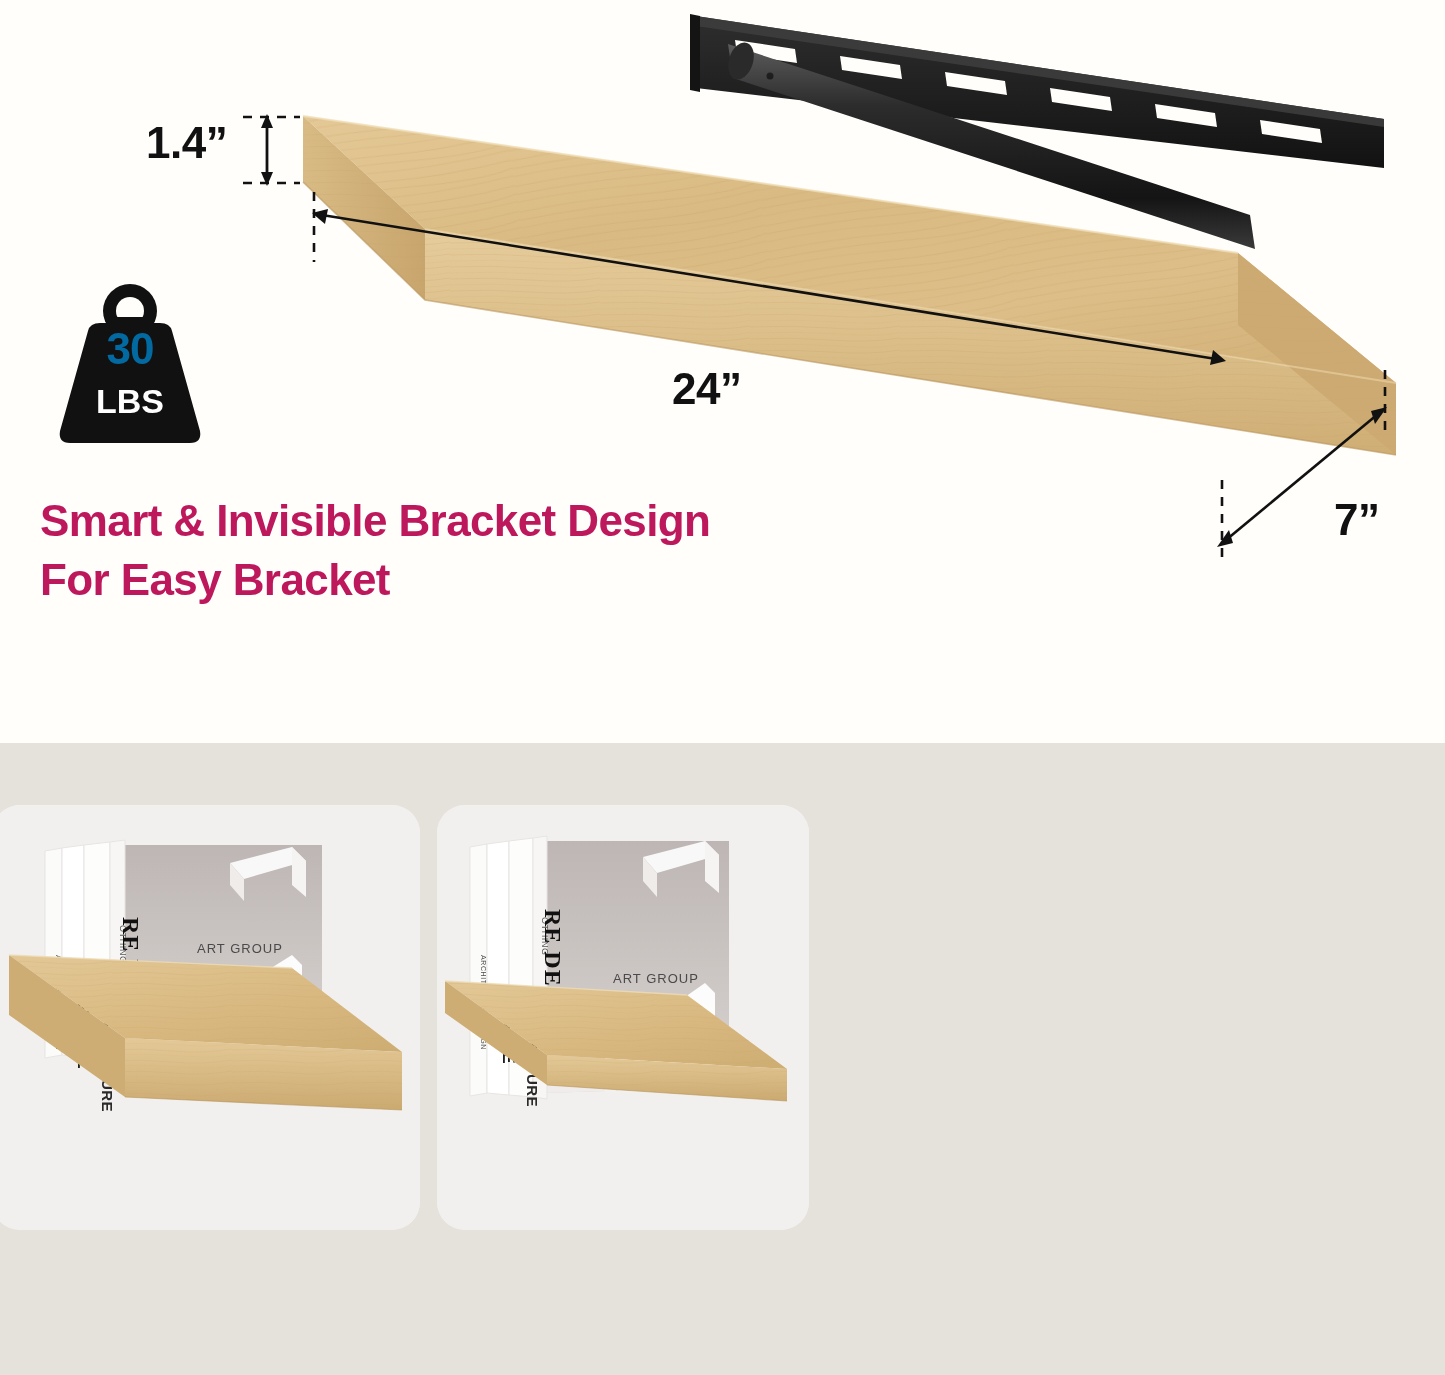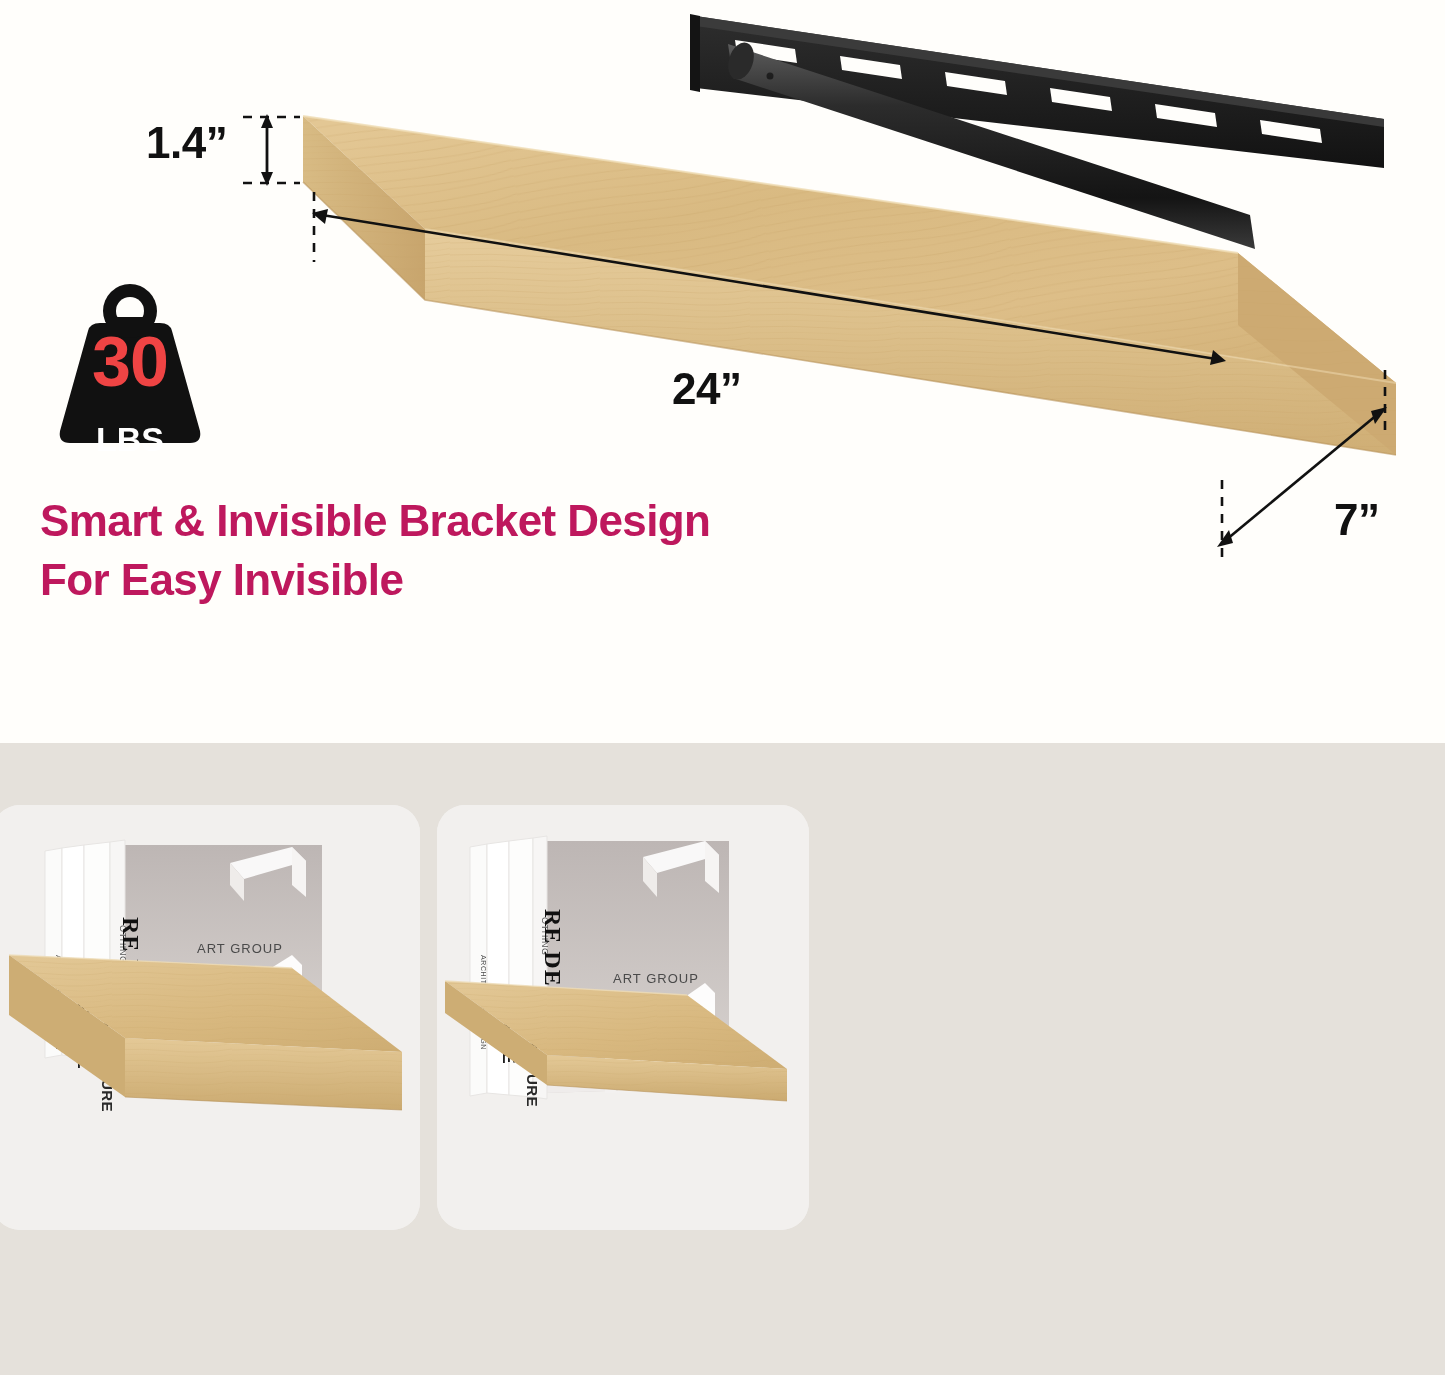--- a/index.html
+++ b/index.html
@@ -17,23 +17,23 @@
 
   
   .dim{position:absolute;color:#111;font-weight:700;letter-spacing:-0.5px;}
   #dim-thickness{left:146px;top:118px;font-size:44px;}
   #dim-length{left:672px;top:364px;font-size:44px;}
   #dim-depth{left:1334px;top:495px;font-size:44px;}
 
   
   #weight-badge{position:absolute;left:50px;top:283px;width:160px;height:165px;}
   #weight-badge .num{position:absolute;left:0;top:44px;width:160px;text-align:center;
-     color:#ef4444;font-size:70px;font-weight:700;letter-spacing:-1px;line-height:1;}
+     color:#0369a1;font-size:44px;font-weight:700;letter-spacing:-1px;line-height:1;}
   #weight-badge .unit{position:absolute;left:0;top:101px;width:160px;text-align:center;
-     color:#fff;font-size:34px;font-weight:700;letter-spacing:0px;line-height:1;margin-top:38px;}
+     color:#fff;font-size:34px;font-weight:700;letter-spacing:0px;line-height:1;}
 
   
   #headline{position:absolute;left:40px;top:492px;width:820px;
     font-size:44px;font-weight:700;color:#be185d;line-height:1.33;letter-spacing:-0.6px;}
   #headline .l2{display:block;}
 
   
   #bottom-section{position:absolute;left:0;top:743px;width:1445px;height:632px;background:#e5e1db;overflow:hidden;}
 
   
@@ -170,21 +170,21 @@
         <circle cx="80" cy="28" r="27" fill="#111"></circle>
         <circle cx="80" cy="28" r="14" fill="#fffefb"></circle>
         <rect x="60" y="34" width="40" height="18" fill="#111"></rect>
       </svg>
       <div class="num">30</div>
       <div class="unit">LBS</div>
     </div>
 
     <div id="headline">
       <span class="l1">Smart &amp; Invisible Bracket Design</span>
-      <span class="l2">For Easy Invisible</span>
+      <span class="l2">For Easy Bracket</span>
     </div>
   </div>
 
   <div id="bottom-section">
 
     <div class="cmp-card" id="card-ours">
       <svg class="scene" viewBox="0 0 428 425">
         <defs>
           <linearGradient id="oWoodTop" x1="0" y1="0" x2="0.4" y2="1">
             <stop offset="0" stop-color="#e0c characters"></stop>

